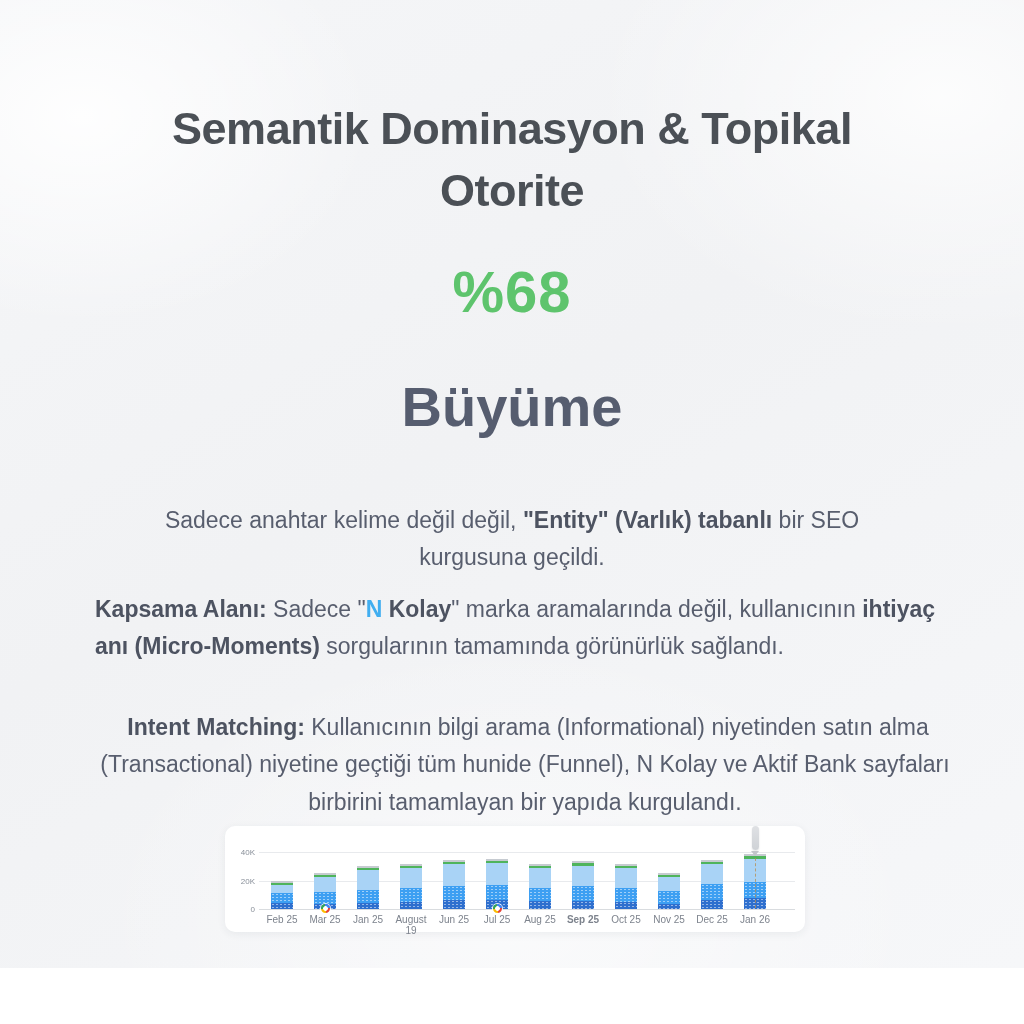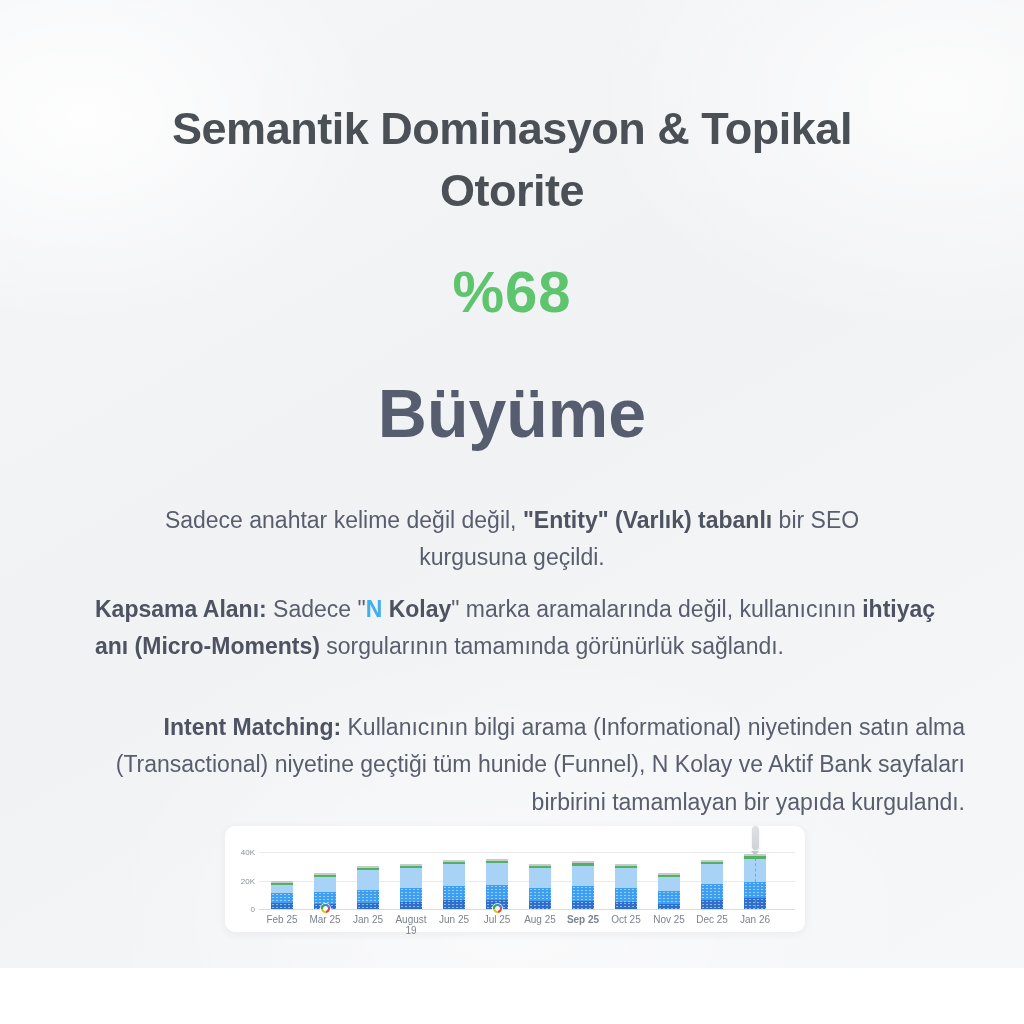--- a/index.html
+++ b/index.html
@@ -8,26 +8,26 @@
     background:
       radial-gradient(420px 300px at 8% 12%, rgba(255,255,255,.9), rgba(255,255,255,0) 70%),
       radial-gradient(500px 340px at 92% 10%, rgba(255,255,255,.8), rgba(255,255,255,0) 70%),
       radial-gradient(600px 400px at 50% 95%, rgba(255,255,255,.55), rgba(255,255,255,0) 70%),
       linear-gradient(150deg,#f5f6f8 0%,#f1f2f4 45%,#f6f7f9 100%);}
   .title{position:absolute;top:98px;left:0;width:1024px;text-align:center;
     font-size:45px;font-weight:700;color:#4b5056;line-height:1.38;letter-spacing:-.5px;}
   .stat-value{position:absolute;top:258px;left:0;width:1024px;text-align:center;
     font-size:58px;font-weight:700;color:#5ec46d;letter-spacing:1px;}
   .stat-label{position:absolute;top:374px;left:0;width:1024px;text-align:center;
-    font-size:68px;font-weight:600;color:#565d6f;}
+    font-size:56px;font-weight:600;color:#565d6f;}
   .para{position:absolute;font-size:23px;line-height:1.62;color:#585e6e;}
   .para b{color:#4d5361;font-weight:700;}
   .p1{top:502px;left:132px;width:760px;text-align:center;}
   .p2{top:591px;left:95px;width:845px;text-align:left;}
-  .p3{top:709px;left:95px;width:860px;text-align:right;margin-left:10px;}
+  .p3{top:709px;left:95px;width:860px;text-align:center;}
   .p3 b.lead{padding-left:6px;}
   .brand-n{color:#41aef0;font-weight:700;}
   
   .chart-card{position:absolute;left:225px;top:826px;width:580px;height:106px;
     background:#ffffff;border-radius:10px;box-shadow:0 2px 8px rgba(40,50,70,.07);}
   .chart-plot{position:absolute;left:0;top:0;width:580px;height:106px;overflow:visible;}
   .gridline{position:absolute;left:34px;right:10px;height:1px;background:#e8eaed;}
   .gridline.baseline{background:#d9dcdf;}
   .ytick{position:absolute;left:2px;width:28px;text-align:right;font-size:8px;color:#888f99;}
   .xtick{position:absolute;width:42px;text-align:center;font-size:10px;color:#7d838d;}

